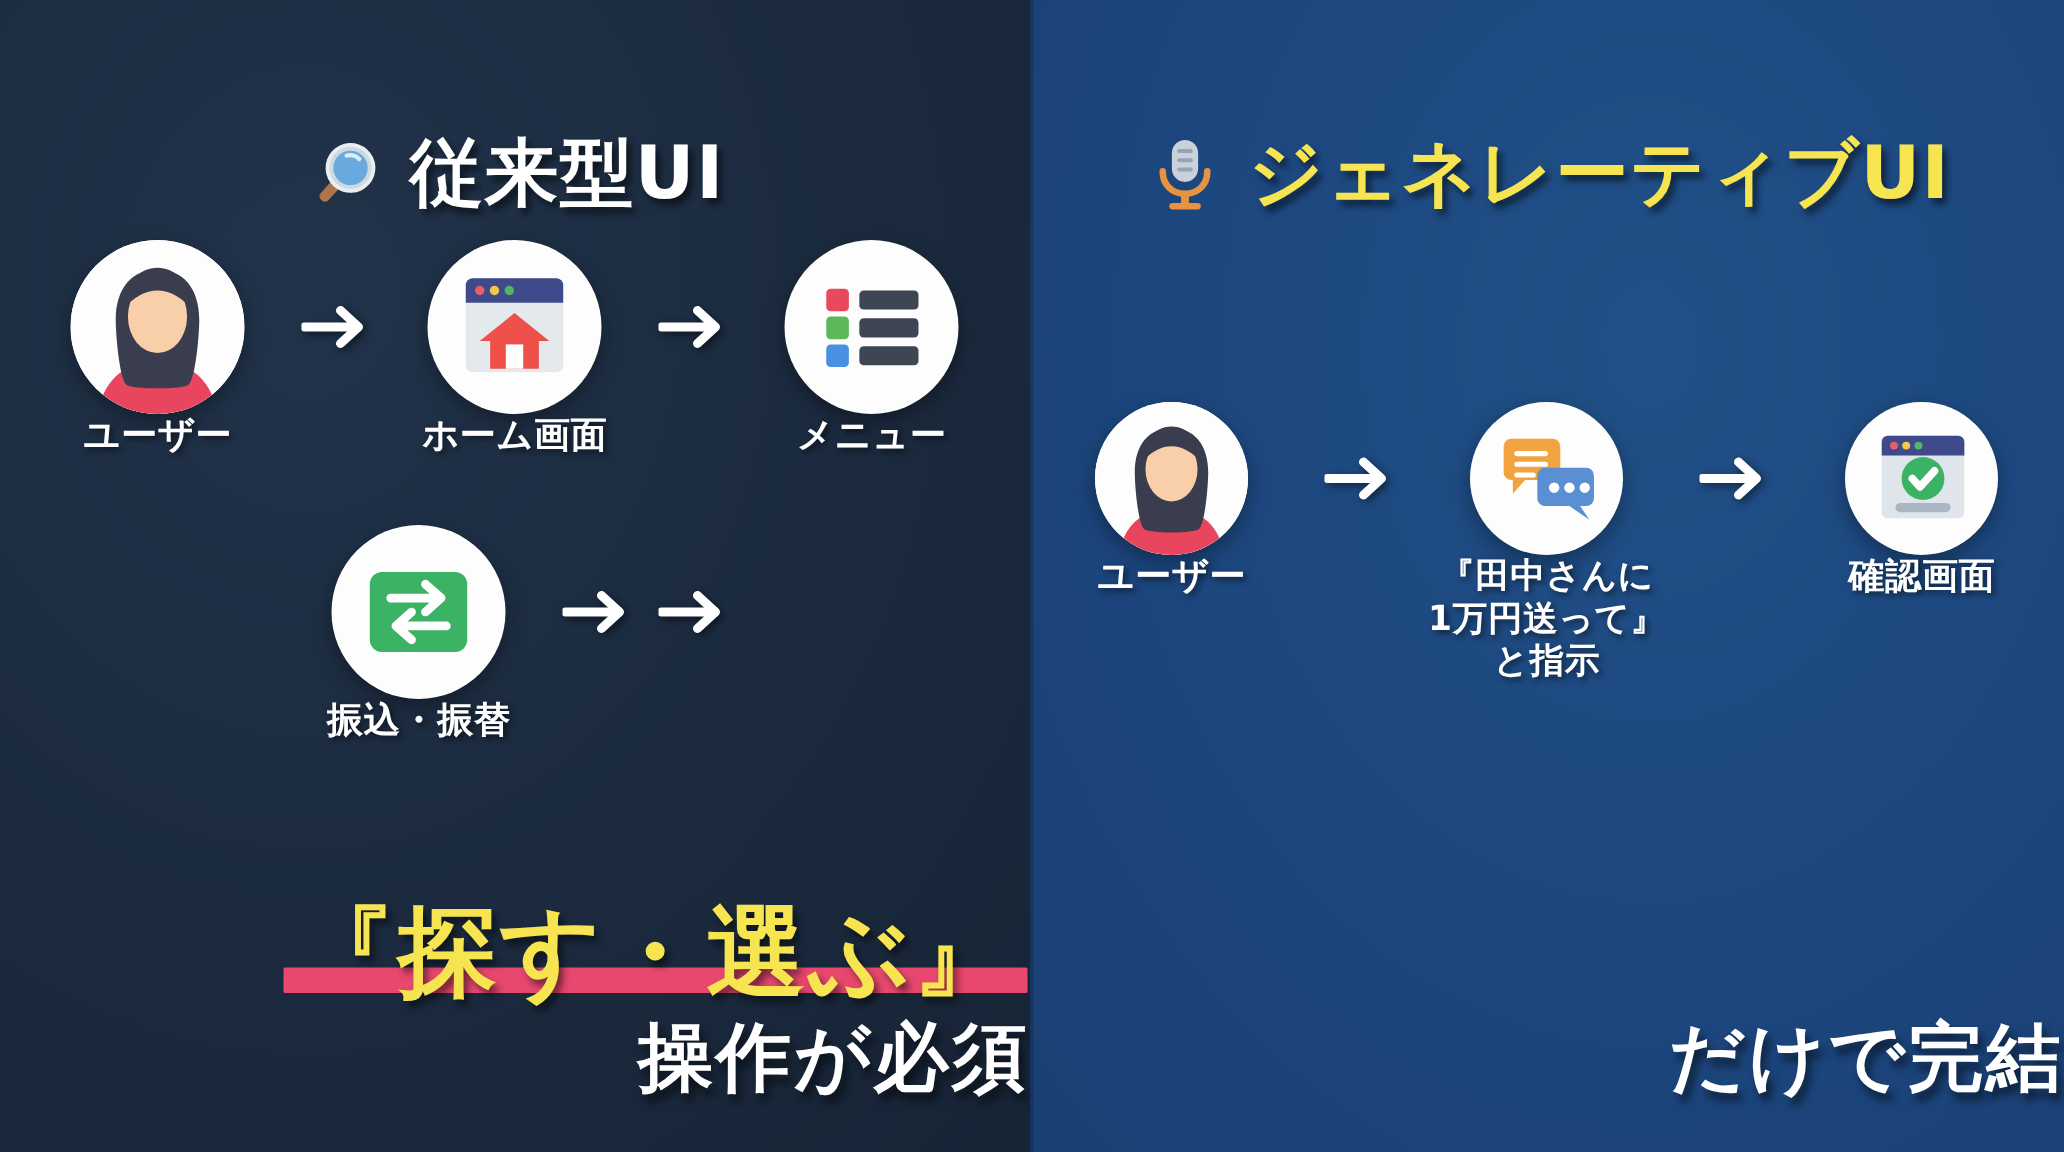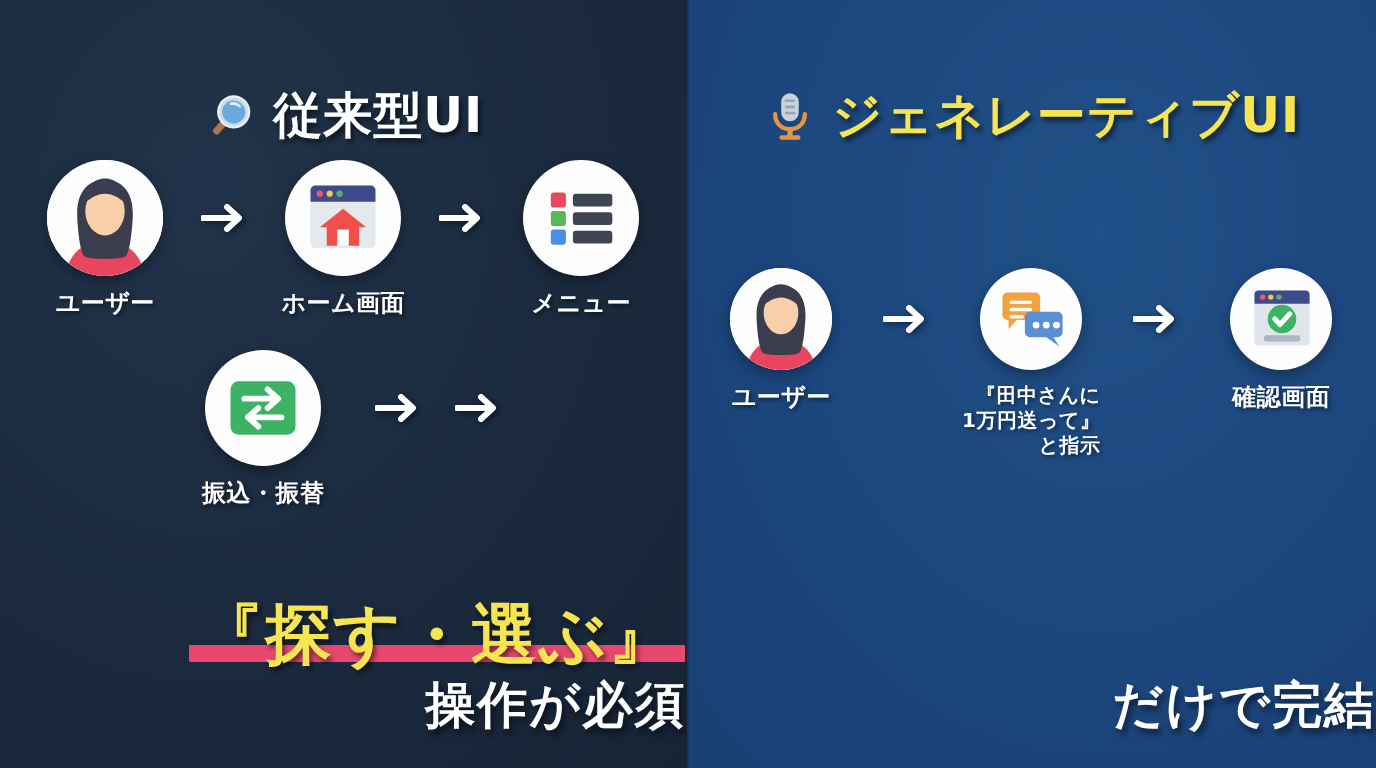--- a/index.html
+++ b/index.html
@@ -23,35 +23,35 @@
   .title-text { font-size:49px; font-weight:700; letter-spacing:1px;
       text-shadow:3px 4px 5px rgba(0,0,0,.55); white-space:nowrap; }
   .title-text.white  { color:#ffffff; }
   .title-text.yellow { color:#f7e451; }
   .title-icon { width:56px; height:56px; flex:0 0 auto; }
 
   
   .flow { position:absolute; left:0; right:0; display:flex;
       align-items:flex-start; justify-content:center; }
   .flow.l1 { top:160px; gap:0; }
-  .flow.l2 { top:350px; gap:16px; }
+  .flow.l2 { top:350px; gap:0; }
   .flow.r1 { top:268px; gap:0; }
 
   .node { width:174px; display:flex; flex-direction:column; align-items:center; }
   .node.rw { width:186px; }
 
   .bubble { width:116px; height:116px; border-radius:50%; background:#fdfdfd;
       box-shadow:0 5px 14px rgba(0,0,0,.35);
       display:flex; align-items:center; justify-content:center; }
   .bubble.sm { width:102px; height:102px; }
 
-  .node-label { margin-top:13px; color:#ffffff; font-size:24px; font-weight:700;
+  .node-label { color:#ffffff; font-size:24px; font-weight:700;
       letter-spacing:.5px; text-align:center; line-height:1.24;
       text-shadow:2px 2px 4px rgba(0,0,0,.55); white-space:pre-line; }
-  .node-label.sm { font-size:20px;text-align:right; }
+  .node-label.sm { font-size:23px; }
 
   .arrow { width:64px; height:116px; display:flex; align-items:center; justify-content:center;
       flex:0 0 auto; }
   .arrow.r { height:102px; }
   .arrow svg { filter:drop-shadow(2px 2px 3px rgba(0,0,0,.5)); }
 
   
   .caption { position:absolute; left:0; right:0; bottom:34px; text-align:right; }
   .cap-hl { position:relative; display:inline-block; padding:0 10px; }
   .cap-hl .bar { position:absolute; left:2px; right:2px; bottom:12px; height:17px;

